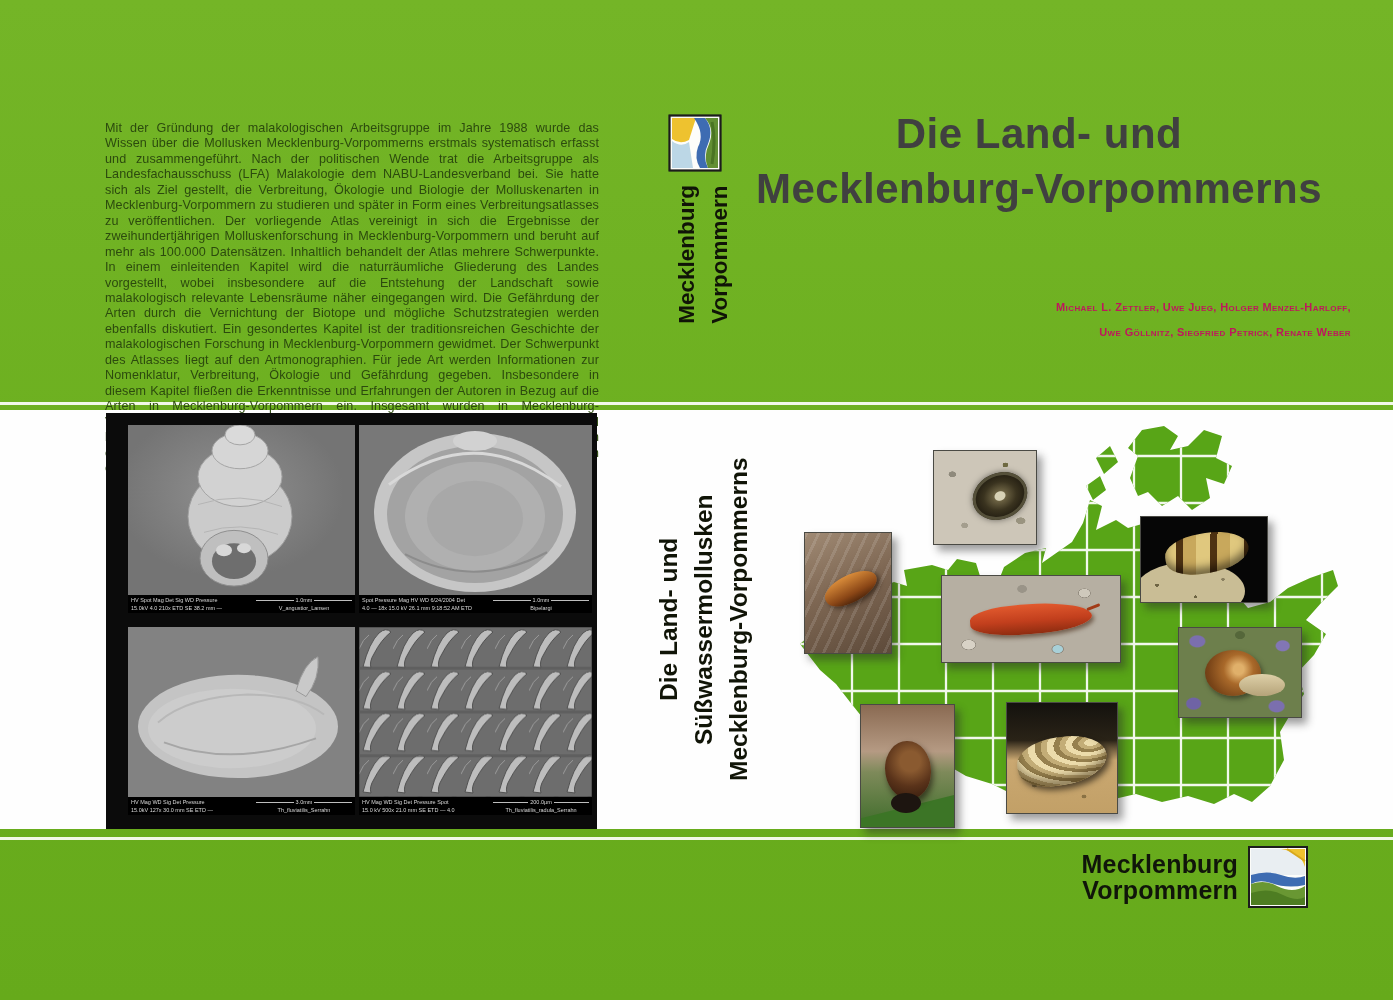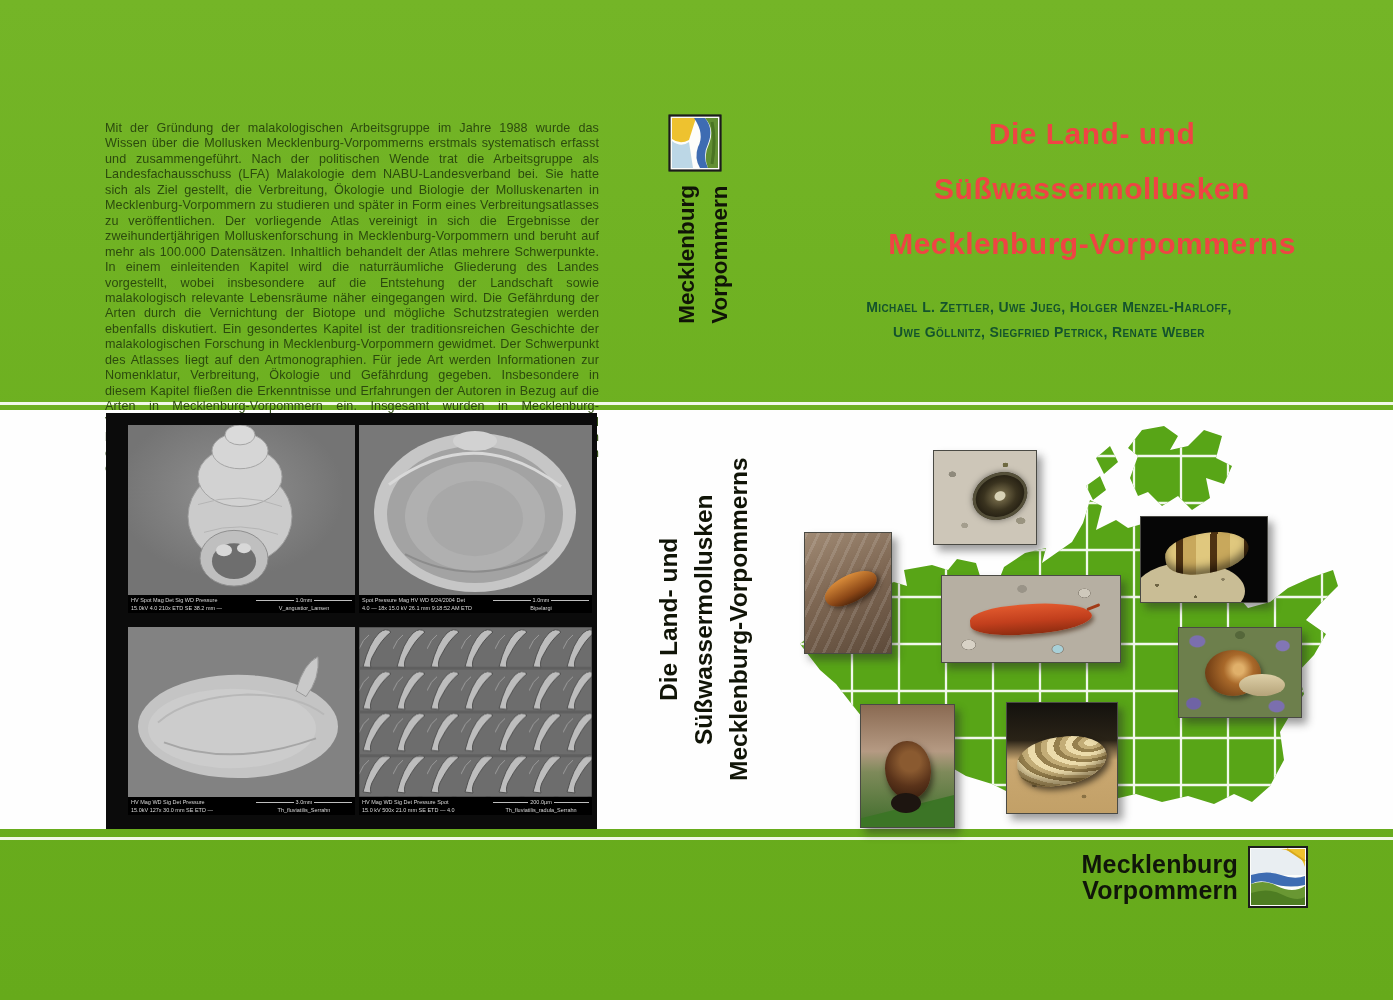--- a/index.html
+++ b/index.html
@@ -39,24 +39,24 @@
   .spine-logo{position:absolute;left:668px;top:114px;width:54px;height:58px;}
   .vtext{writing-mode:vertical-rl;transform:rotate(180deg);color:#101407;}
   .spine-region{position:absolute;left:660px;top:172px;width:86px;height:165px;
                 display:flex;align-items:center;justify-content:center;}
   .spine-region .vtext{font-size:22.5px;font-weight:bold;line-height:33px;text-align:left;}
   .spine-title{position:absolute;left:658px;top:412px;width:90px;height:415px;
                display:flex;align-items:center;justify-content:center;}
   .spine-title .vtext{font-size:24.5px;font-weight:bold;line-height:35px;text-align:center;}
 
   
-  .fc-title{position:absolute;left:790px;top:106px;width:604px;text-align:center;
-            color:#ef4444;font-size:30px;font-weight:bold;line-height:55px;letter-spacing:.5px;}
-  .fc-authors{position:absolute;left:747px;top:295px;width:604px;text-align:center;
-              color:#14532d;font-size:14px;line-height:24.5px;
+  .fc-title{position:absolute;left:737px;top:106px;width:604px;text-align:center;
+            color:#404040;font-size:42px;font-weight:bold;line-height:55px;letter-spacing:.5px;}
+  .fc-authors{position:absolute;left:747px;top:295px;width:604px;text-align:right;
+              color:#be185d;font-size:11px;line-height:24.5px;
               font-variant:small-caps;font-weight:bold;letter-spacing:.4px;}
 
   
   .map-wrap{position:absolute;left:790px;top:420px;width:600px;height:409px;}
 
   
   .photo{position:absolute;border:1px solid #4a4a44;box-sizing:border-box;
          box-shadow:5px 6px 8px rgba(40,40,40,.45);overflow:hidden;}
   .photo .blob{position:absolute;border-radius:50%;}
 
@@ -306,21 +306,20 @@
 
 <div class="spine-title">
   <div class="vtext">
     <div>Die Land- und Süßwassermollusken</div>
     <div>Mecklenburg-Vorpommerns</div>
   </div>
 </div>
 
 <div class="fc-title">
   <div>Die Land- und</div>
-  <div>Süßwassermollusken</div>
   <div>Mecklenburg-Vorpommerns</div>
 </div>
 
 <div class="fc-authors">
   <div>Michael L. Zettler, Uwe Jueg, Holger Menzel-Harloff,</div>
   <div>Uwe Göllnitz, Siegfried Petrick, Renate Weber</div>
 </div>
 
 <div class="map-wrap">
   <svg viewBox="0 0 600 409" width="600" height="409">

